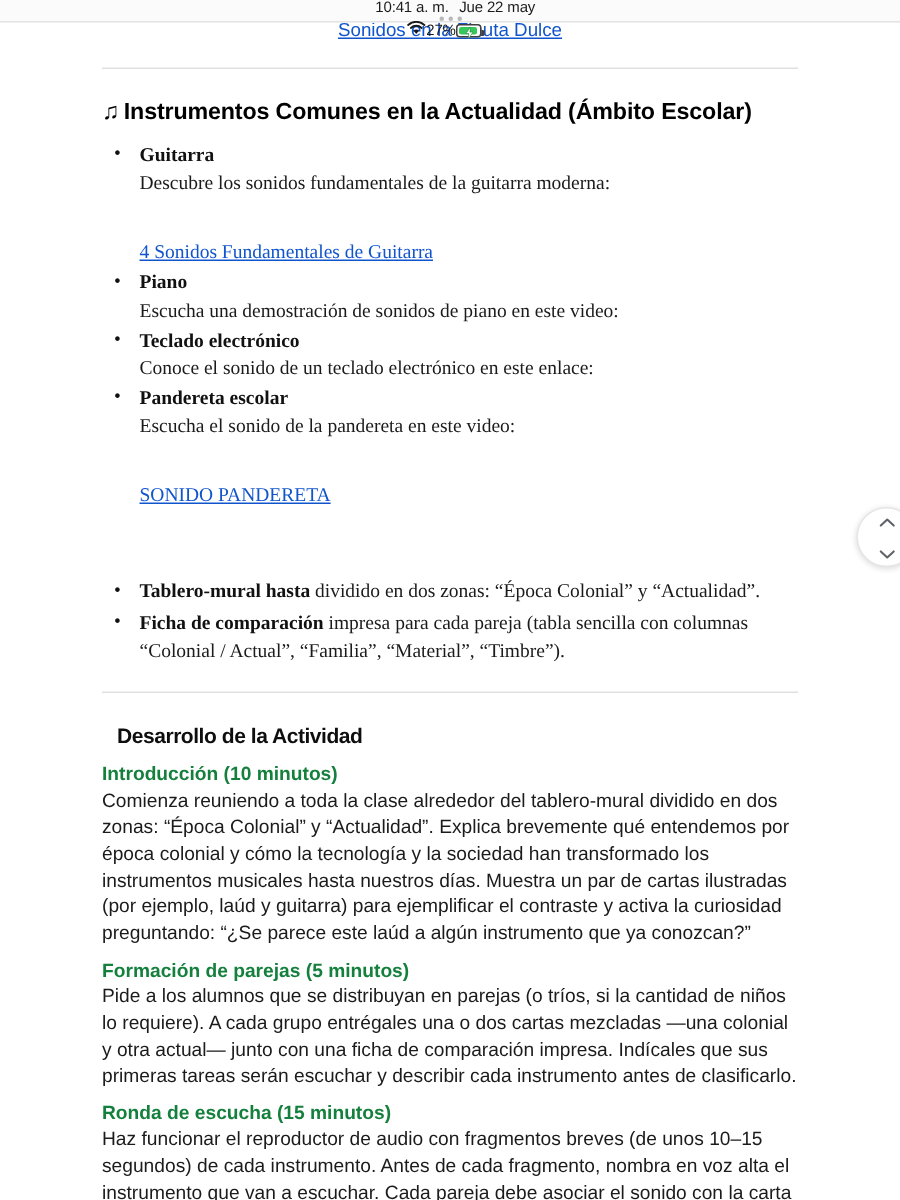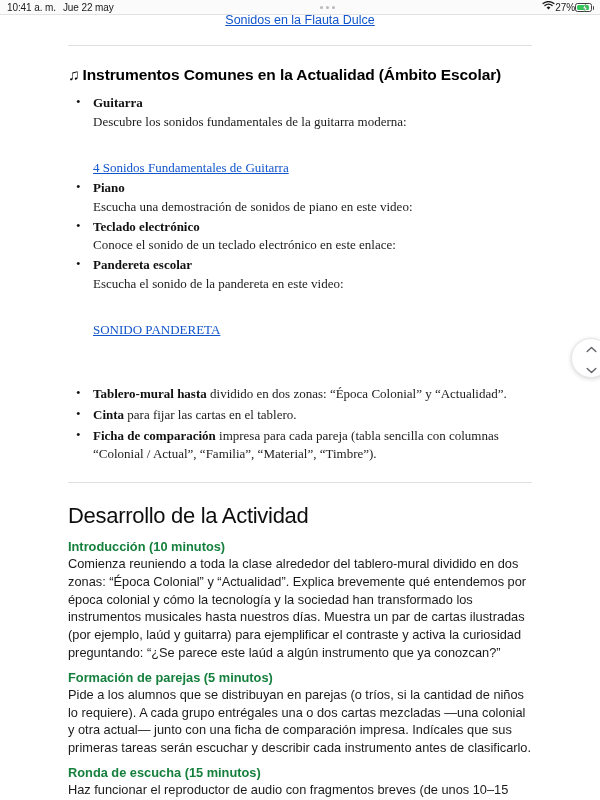--- a/index.html
+++ b/index.html
@@ -11,20 +11,21 @@
   }
 
   
   .statusbar{
     position:absolute; top:0; left:0; width:600px; height:15px;
     background:#fbfbfb;
     display:flex; align-items:center;
     font-size:10px; color:#1a1a1a; letter-spacing:-0.1px;
     border-bottom:1px solid #e3e3e3;
     z-index:20;
+    flex-direction:column;
   }
   .sb-left{ display:flex; align-items:center; gap:7px; padding-left:7px; white-space:nowrap; }
   .sb-center{ flex:1; display:flex; justify-content:center; align-items:center; }
   .sb-right{ display:flex; align-items:center; gap:0; padding-right:8px; white-space:nowrap; }
   .dots{ display:flex; gap:3px; }
   .dots i{ width:3px; height:3px; border-radius:50%; background:#b9b9b9; display:block; }
   .wifi{ display:block; }
   .batt{
     position:relative; width:17px; height:9px;
     border:1px solid #3f3f3f; border-radius:2.5px;
@@ -78,22 +79,22 @@
   }
   .b-title{ font-weight:bold; color:#111; }
   .b-desc{ display:block; font-weight:normal; }
   .b-link{ display:block;margin-top:28px; }
 
   .gap{ height:34px; }
 
   ul.materials > li{ margin-bottom:2px; }
 
   h1.big{
-    font-size:22px; font-weight:normal; color:#0e0e0e;
-    margin-top:20px; letter-spacing:-0.3px;
+    font-size:14px; font-weight:bold; color:#0e0e0e;
+    margin-top:20px; letter-spacing:-0.3px;margin-left:10px;
   }
   h3.step{
     font-size:12.8px; font-weight:bold; color:#15803d;
     margin-top:7px; line-height:1.35;
   }
   h3.step.first{ margin-top:9px; }
   p.body{
     font-size:12.8px; color:#1b1b1b; line-height:1.385;
     text-align:left;
   }
@@ -178,23 +179,20 @@
       </li>
     </ul>
 
     <div class="gap"></div>
 
     <ul class="bullets materials">
       <li>
         <span class="b-title">Tablero-mural hasta</span><span> dividido en dos zonas: “Época Colonial” y “Actualidad”.</span>
       </li>
       <li>
-        <span class="b-title">Cinta</span><span> para fijar las cartas en el tablero.</span>
-      </li>
-      <li>
         <span class="b-title">Ficha de comparación</span><span> impresa para cada pareja (tabla sencilla con columnas “Colonial / Actual”, “Familia”, “Material”, “Timbre”).</span>
       </li>
     </ul>
 
     <hr class="rule">
 
     <h1 class="big">Desarrollo de la Actividad</h1>
 
     <h3 class="step first">Introducción (10 minutos)</h3>
     <p class="body">Comienza reuniendo a toda la clase alrededor del tablero-mural dividido en dos zonas: “Época Colonial” y “Actualidad”. Explica brevemente qué entendemos por época colonial y cómo la tecnología y la sociedad han transformado los instrumentos musicales hasta nuestros días. Muestra un par de cartas ilustradas (por ejemplo, laúd y guitarra) para ejemplificar el contraste y activa la curiosidad preguntando: “¿Se parece este laúd a algún instrumento que ya conozcan?”</p>

